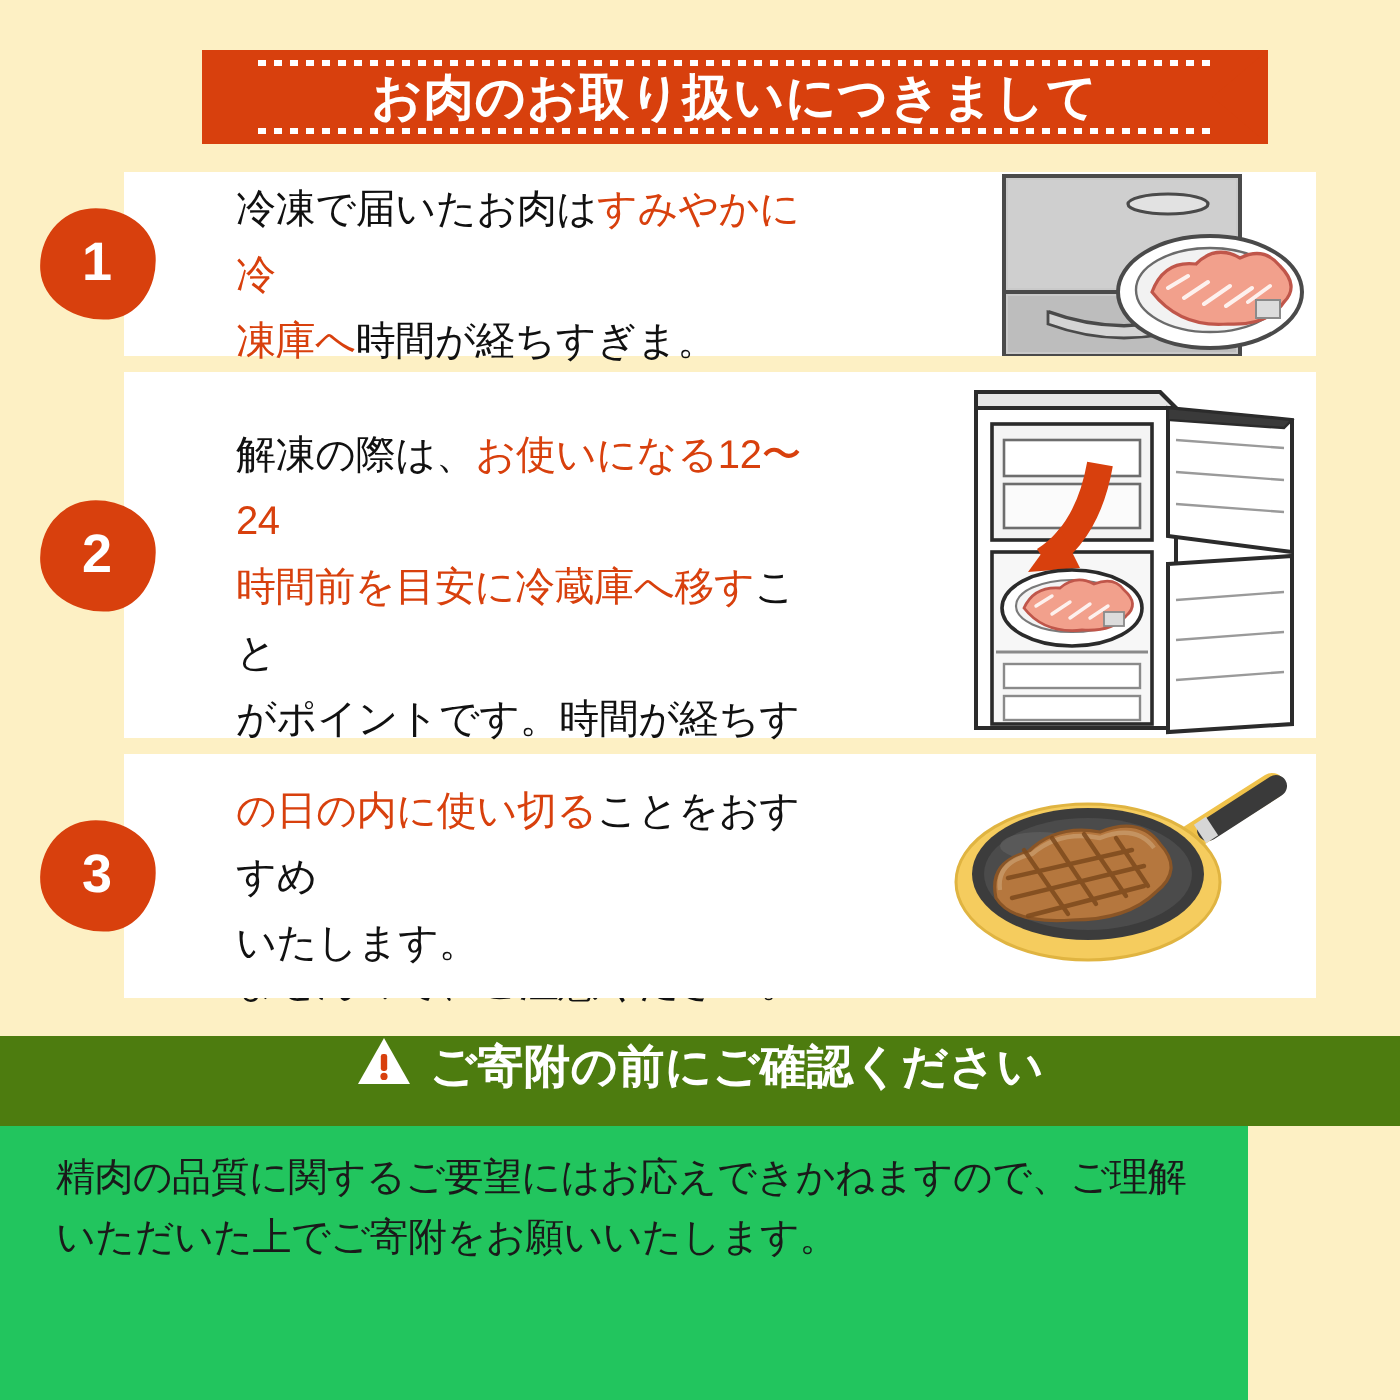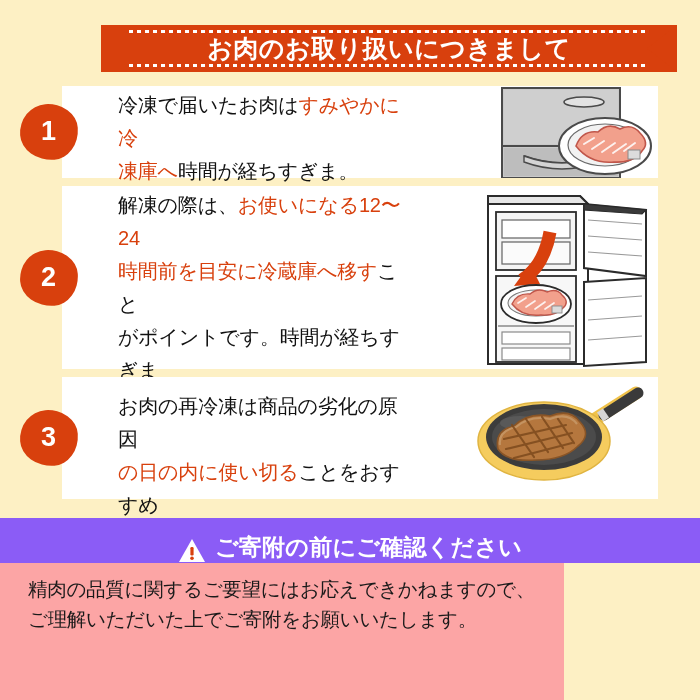--- a/index.html
+++ b/index.html
@@ -14,21 +14,21 @@
     background: #fdf0c4;
     font-family: "Liberation Sans", "DejaVu Sans", sans-serif;
     position: relative;
   }
 
   
   .ribbon-wrap {
     position: absolute;
     left: 101px;
     top: 25px;
-    width: 576px;
+    width: 533px;
     height: 47px;
   }
   .ribbon {
     position: absolute;
     inset: 0;
     background: #d8400d;
     -webkit-clip-path: polygon(0 0, 100% 0, 100% 100%, 0 100%, 5.2% 50%);
     clip-path: polygon(0 0, 100% 0, 100% 100%, 0 100%, 5.2% 50%);
   }
   .ribbon-r {
@@ -118,60 +118,60 @@
   #card1 { height: 92px; }
   #card1 .card-inner { align-items: center; height: 92px; }
   #card1 .badge { top: 18px; }
   #card1 .card-text { padding-top: 13px; width: 360px; }
   #card1 .card-art { width: 186px; height: 92px; }
 
   
   #card2 { height: 183px; }
   #card2 .card-inner { height: 183px; }
   #card2 .badge { top: 64px; }
-  #card2 .card-text { padding-top: 3px; width: 360px; }
+  #card2 .card-text { padding-top: 26px; width: 360px; }
   #card2 .card-art { width: 186px; height: 183px; }
 
   
   #card3 { height: 122px; }
   #card3 .card-inner { height: 122px; }
   #card3 .badge { top: 33px; }
   #card3 .card-text { padding-top: 13px; width: 360px; }
   #card3 .card-art { width: 186px; height: 122px; }
 
   
   .warnbar {
     position: absolute;
     left: 0;
     top: 518px;
     width: 700px;
     height: 45px;
-    background: #8b5cf6;
+    background: #4d7c0f;
     display: flex;
-    align-items: flex-end;
+    align-items: flex-start;
     justify-content: center;
     gap: 9px;
     font-family: Liberation Serif, serif;
   }
   .warn-icon { display: block; }
   .warnbar-text {
     color: #ffffff;
     font-size: 23px;
     font-weight: bold;
     letter-spacing: 0.3px;
   }
 
   
   .footer {
     position: absolute;
     left: 0;
     top: 563px;
-    width: 564px;
+    width: 624px;
     height: 137px;
-    background: #fca5a5;
+    background: #22c55e;
     padding: 11px 26px 0 28px;
   }
   .footer p {
     font-size: 19.5px;
     line-height: 30px;
     color: #1a1a1a;
     letter-spacing: -0.3px;
   }
   .footer p + p { margin-top: 6px; }
 </style>
@@ -273,21 +273,20 @@
       </div>
     </div>
   </div>
 
   <div class="card" id="card3">
     <div class="card-inner">
       <div class="badge">
         <span>3</span>
       </div>
       <div class="card-text">
-        <div><span>お肉の再冷凍は商品の劣化の原因</span></div>
         <div><span class="hl">の日の内に使い切る</span><span>ことをおすすめ</span></div>
         <div><span>いたします。</span></div>
       </div>
       <div class="card-art">
         <svg width="186" height="122" viewBox="0 0 186 122">
 
           <path d="M120 44 l44 -28" stroke="#f0c24a" stroke-width="13" stroke-linecap="round" fill="none"></path>
           <path d="M132 38 l34 -22" stroke="#3a3a3a" stroke-width="11" stroke-linecap="round" fill="none"></path>
           <path d="M128 40 l6 -4" stroke="#d6d6d6" stroke-width="11" stroke-linecap="butt" fill="none"></path>
 

